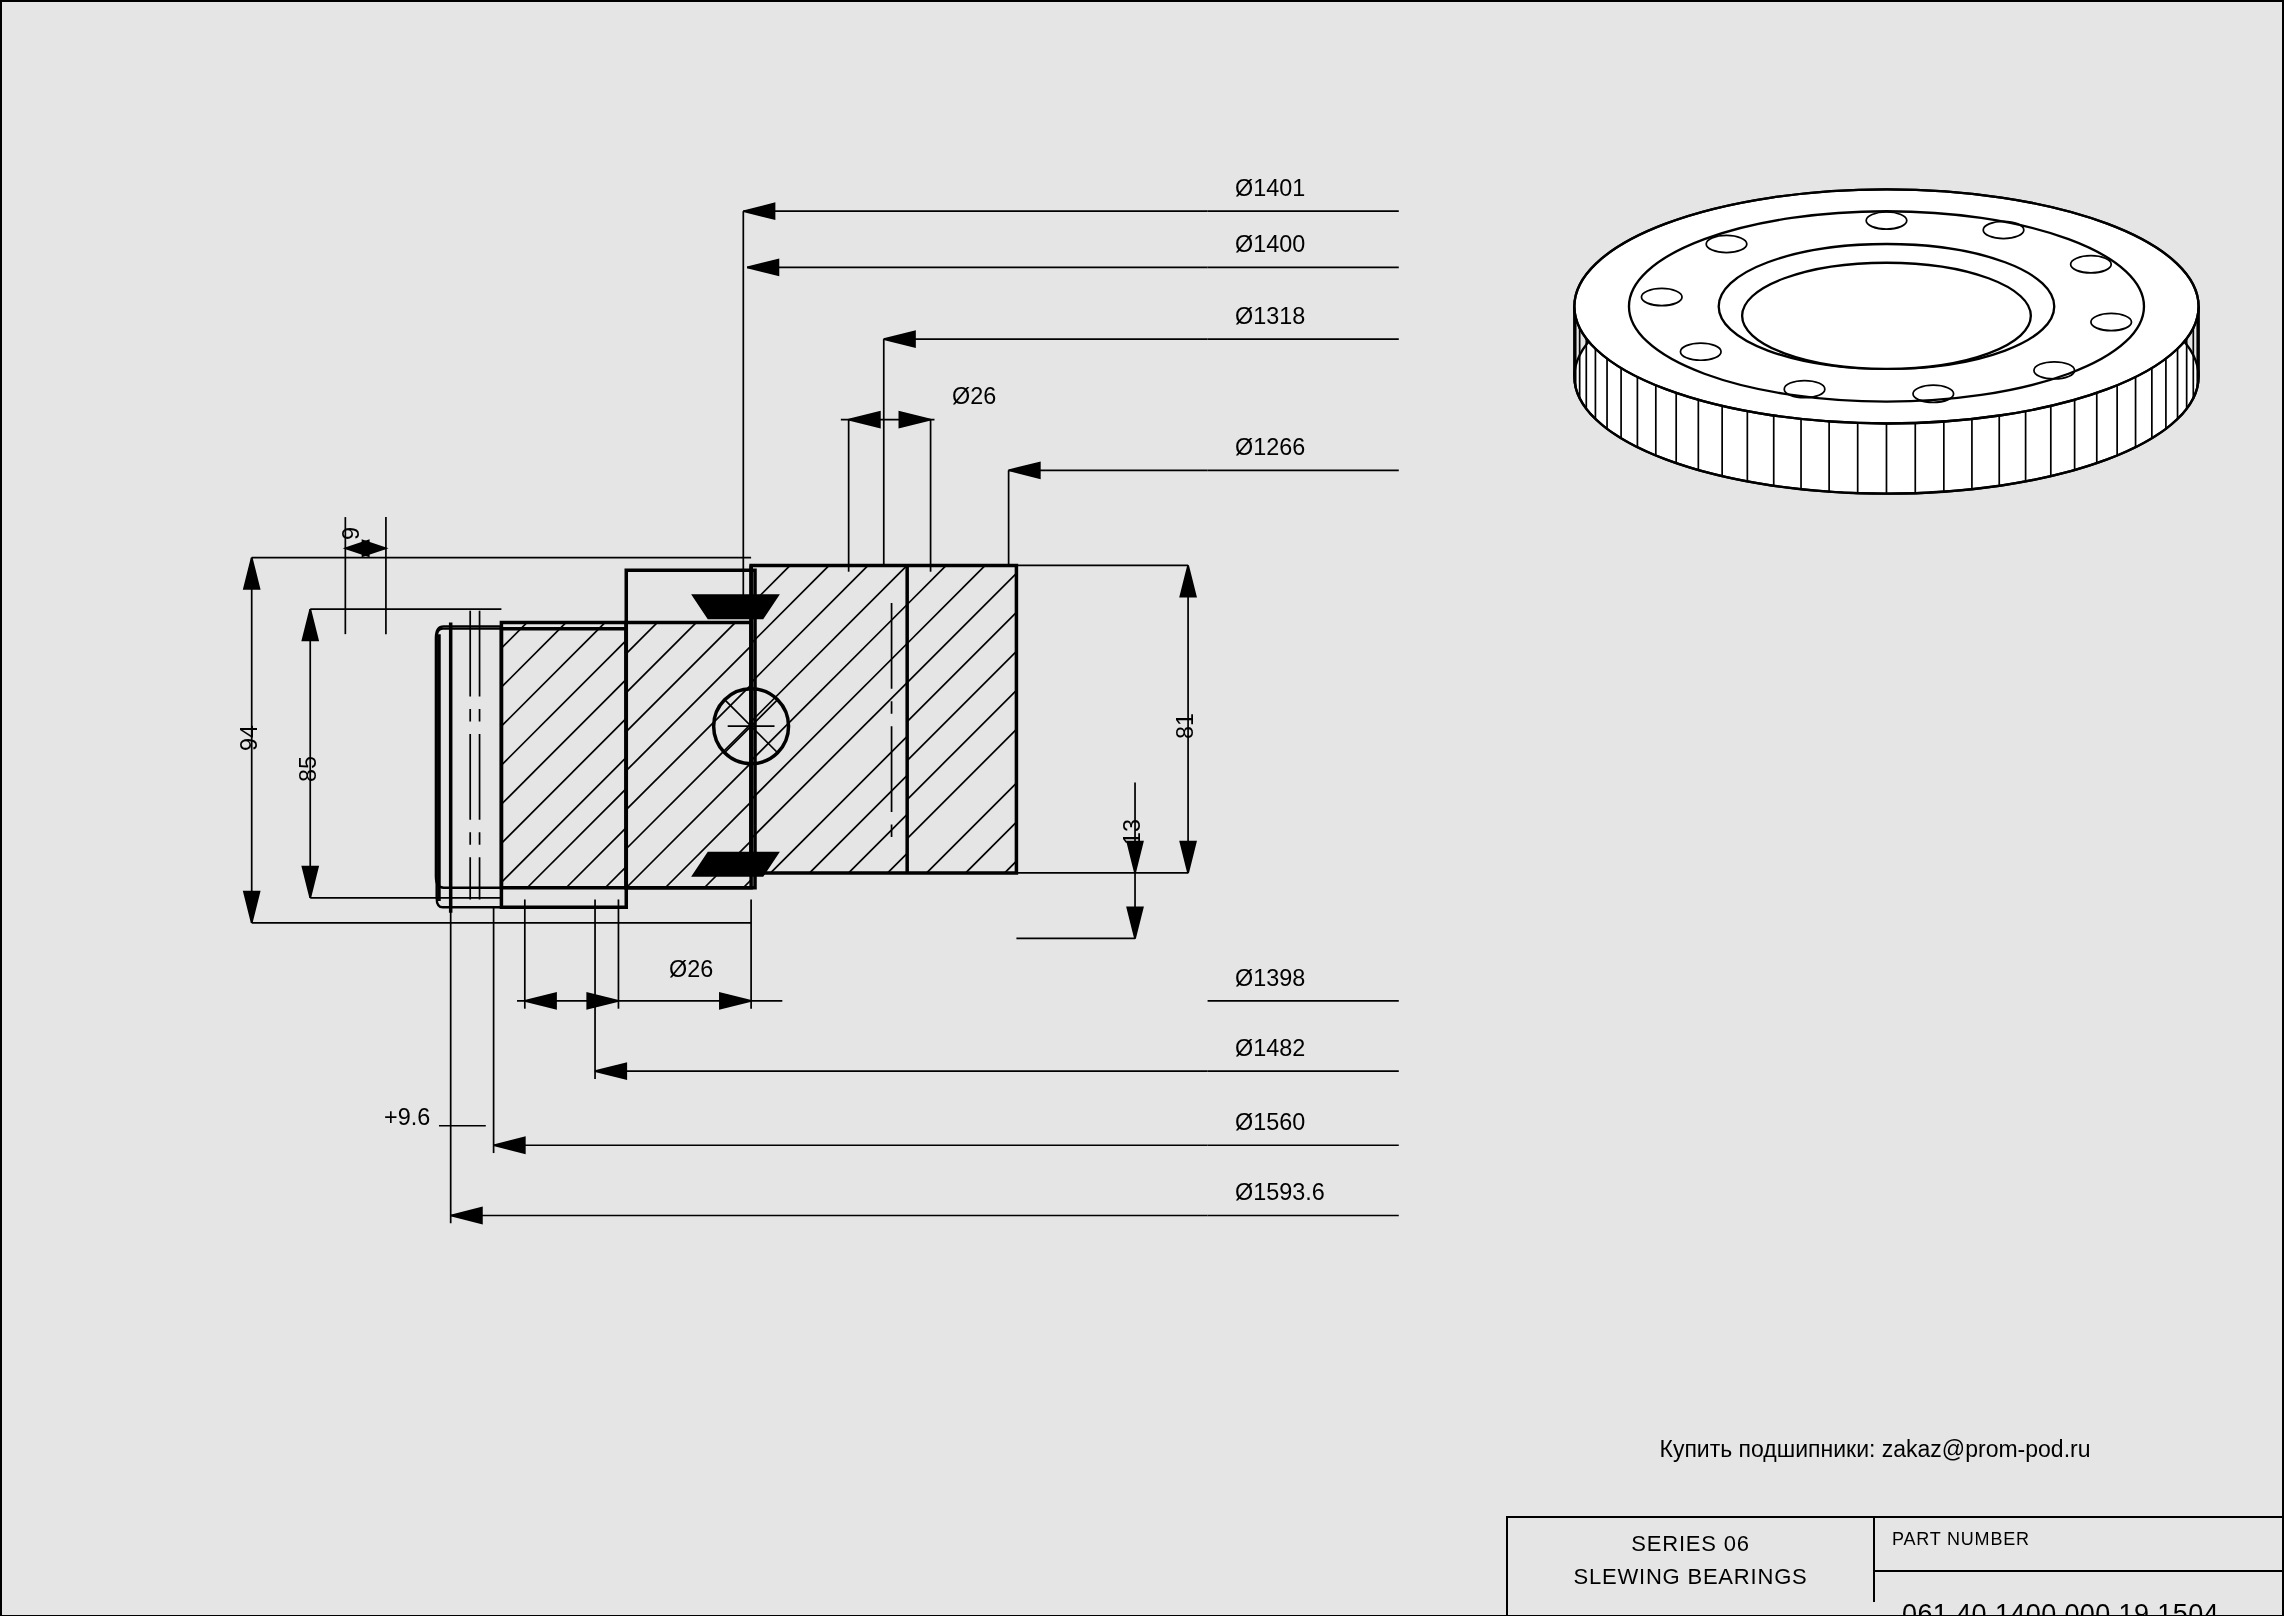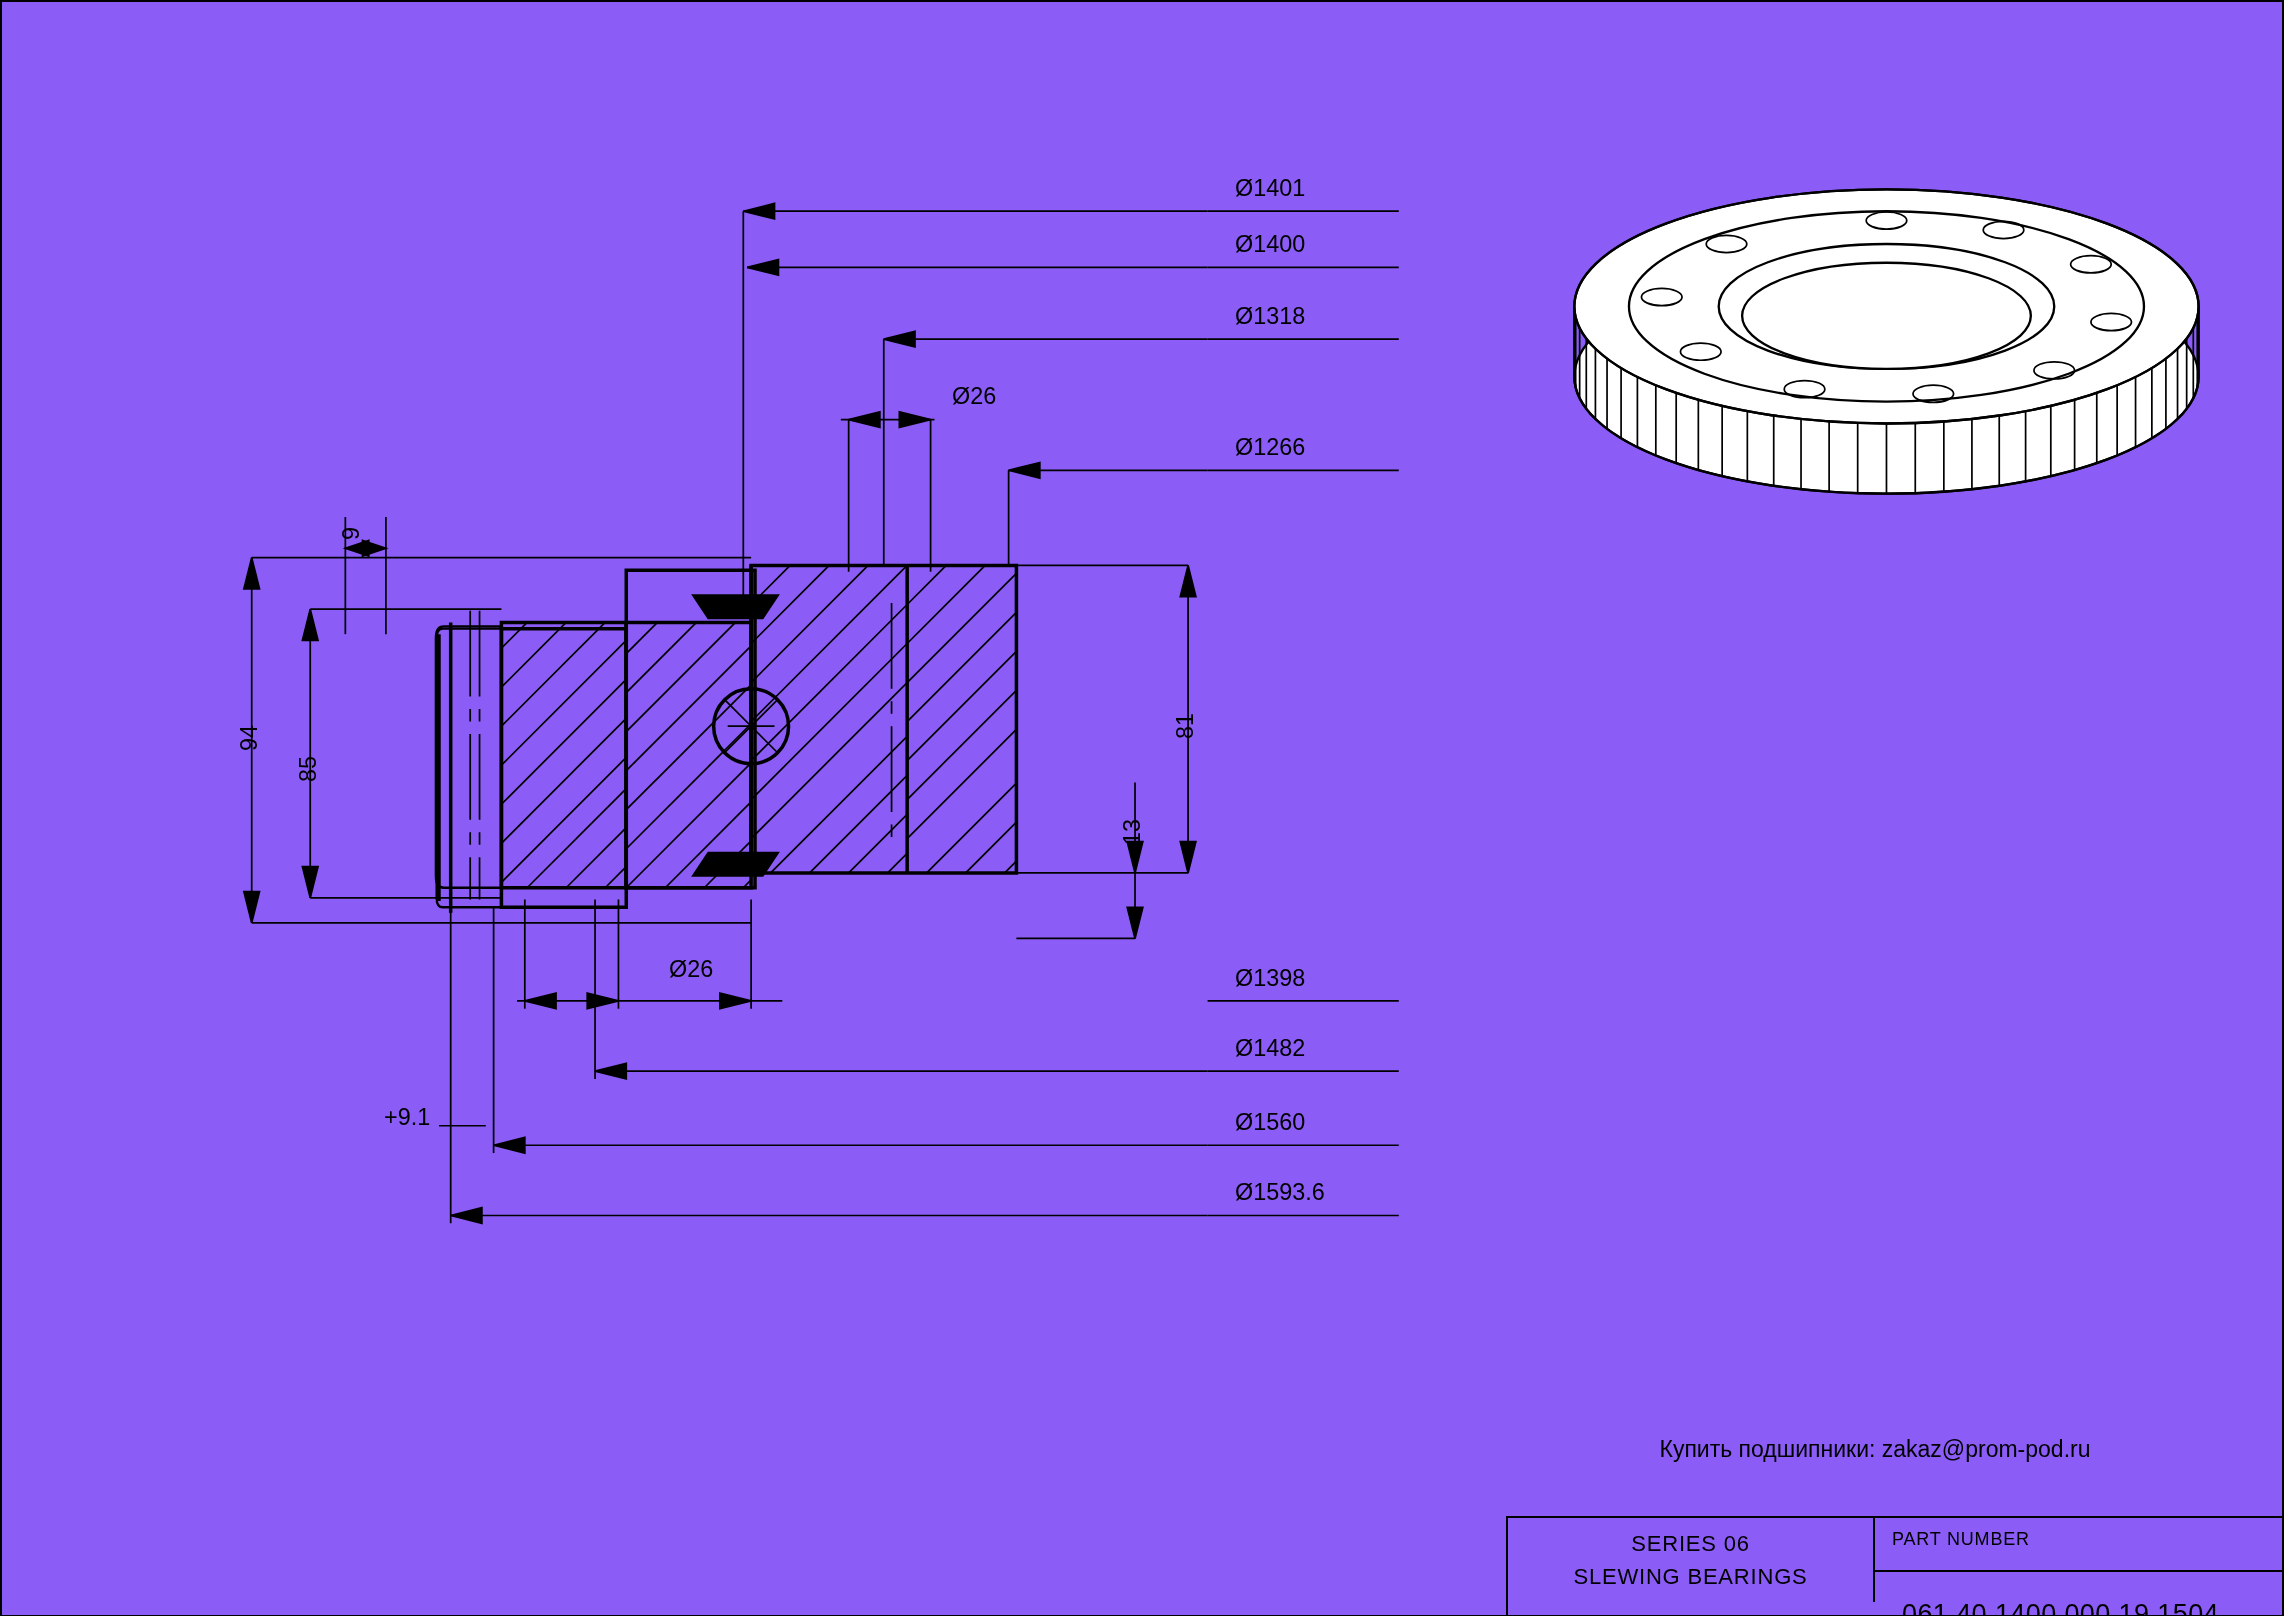--- a/index.html
+++ b/index.html
@@ -1,17 +1,17 @@
 <!DOCTYPE html>
 <html style="font-size:12.5px"><head>
 <meta charset="utf-8">
 <style>
   html,body{margin:0;padding:0;background:#ffffff;}
   body{font-family:"Liberation Sans", sans-serif;color:#000;}
-  #page{position:relative;width:2284px;height:1617px;background:#8b5cf6;box-sizing:border-box;border:2.3px solid #000;overflow:hidden;}
+  #page{position:relative;width:2284px;height:1617px;background:#e5e5e5;box-sizing:border-box;border:2.3px solid #000;overflow:hidden;}
   .dimtext{position:absolute;font-size:23.4px;color:#000;white-space:nowrap;}
   .dimtext.vert{transform-origin:left top;}
   svg{position:absolute;left:0;top:0;}
   .ln{stroke:#000;fill:none;}
   .thin{stroke-width:2.2;}
   .med{stroke-width:3;}
   .thick{stroke-width:4.5;}
   .hatch{stroke:#000;stroke-width:2.2;}
   #titleblock{position:absolute;left:1504px;top:1514px;width:777px;height:101px;border-left:2.3px solid #000;border-top:2.3px solid #000;box-sizing:border-box;}
   #tb-left{position:absolute;left:0;top:0;width:367px;height:84px;border-right:2.3px solid #000;box-sizing:border-box;display:flex;flex-direction:column;align-items:center;justify-content:center;}
@@ -291,21 +291,21 @@
 
   <div class="dimtext" style="left:667px; top:954px;">Ø26</div>
   <div class="dimtext" style="left:1233px; top:963px;">Ø1398</div>
   <div class="dimtext" style="left:1233px; top:1033px;">Ø1482</div>
   <div class="dimtext" style="left:1233px; top:1107px;">Ø1560</div>
   <div class="dimtext" style="left:1233px; top:1177px;">Ø1593.6</div>
 
   <div class="dimtext vert" style="left:234px; top:749px; transform:rotate(-90deg); transform-origin:left top;">94</div>
   <div class="dimtext vert" style="left:293px; top:780px; transform:rotate(-90deg); transform-origin:left top;">85</div>
   <div class="dimtext vert" style="left:336px; top:538px; transform:rotate(-90deg); transform-origin:left top;">9</div>
-  <div class="dimtext" style="left:382px; top:1102px;">+9.1</div>
+  <div class="dimtext" style="left:382px; top:1102px;">+9.6</div>
 
   <div class="dimtext vert" style="left:1170px; top:737px; transform:rotate(-90deg); transform-origin:left top;">81</div>
   <div class="dimtext vert" style="left:1117px; top:843px; transform:rotate(-90deg); transform-origin:left top;">13</div>
 
   <div id="email">Купить подшипники: zakaz@prom-pod.ru</div>
 
   <div id="titleblock">
     <div id="tb-left">
       <div>SERIES  06</div>
       <div>SLEWING BEARINGS</div>

